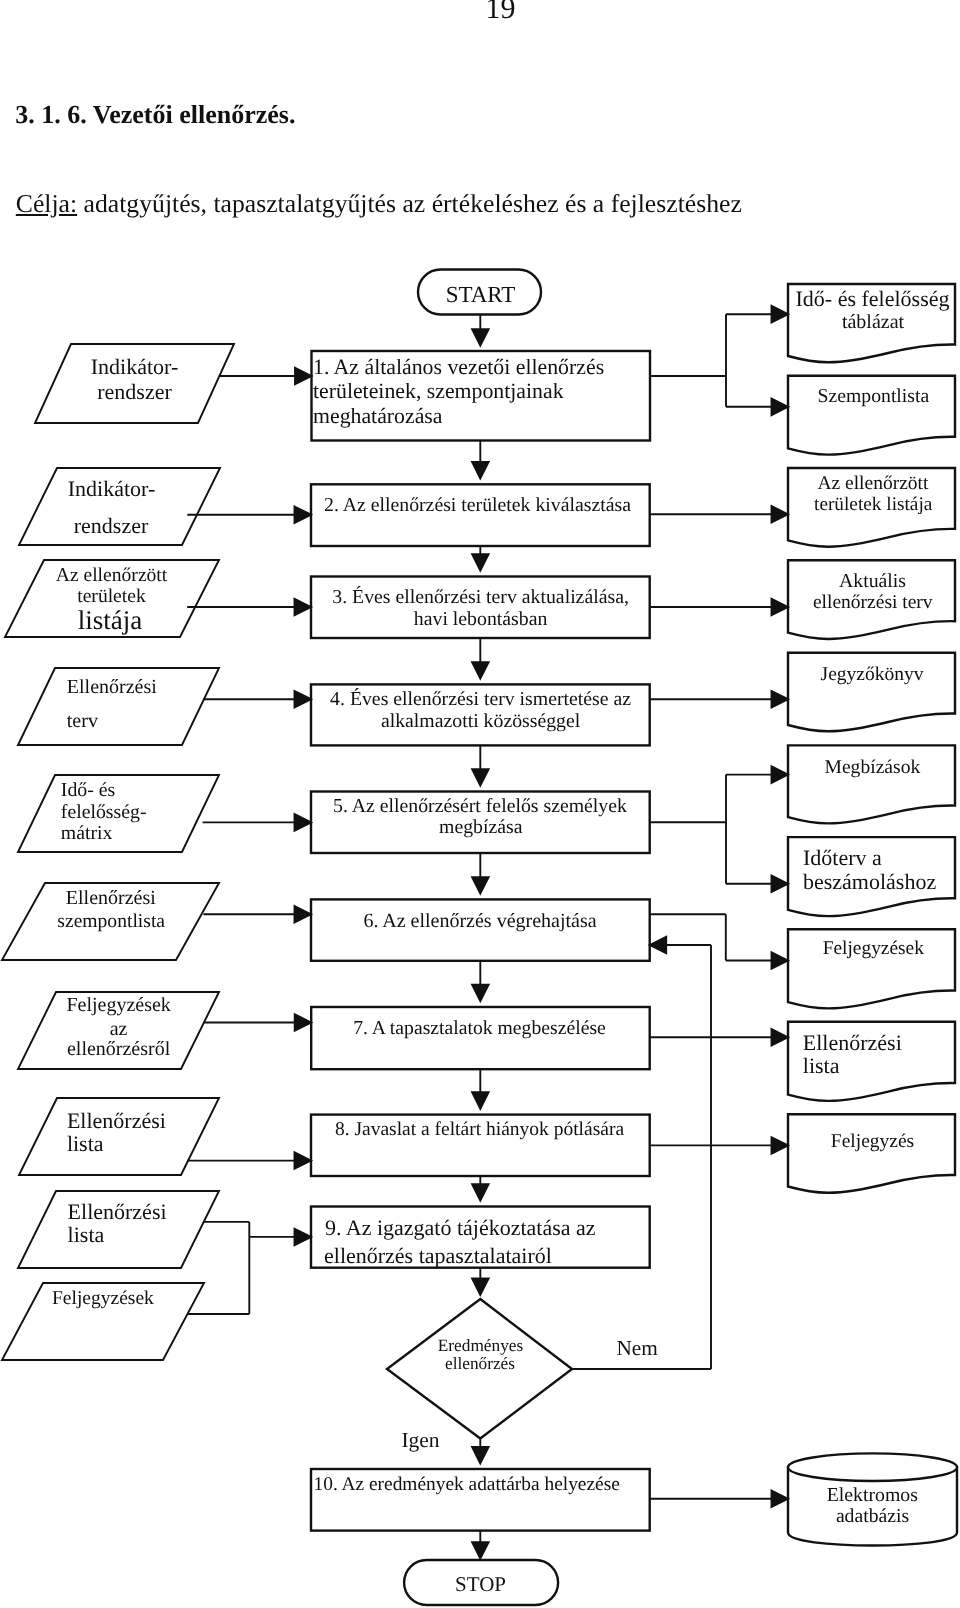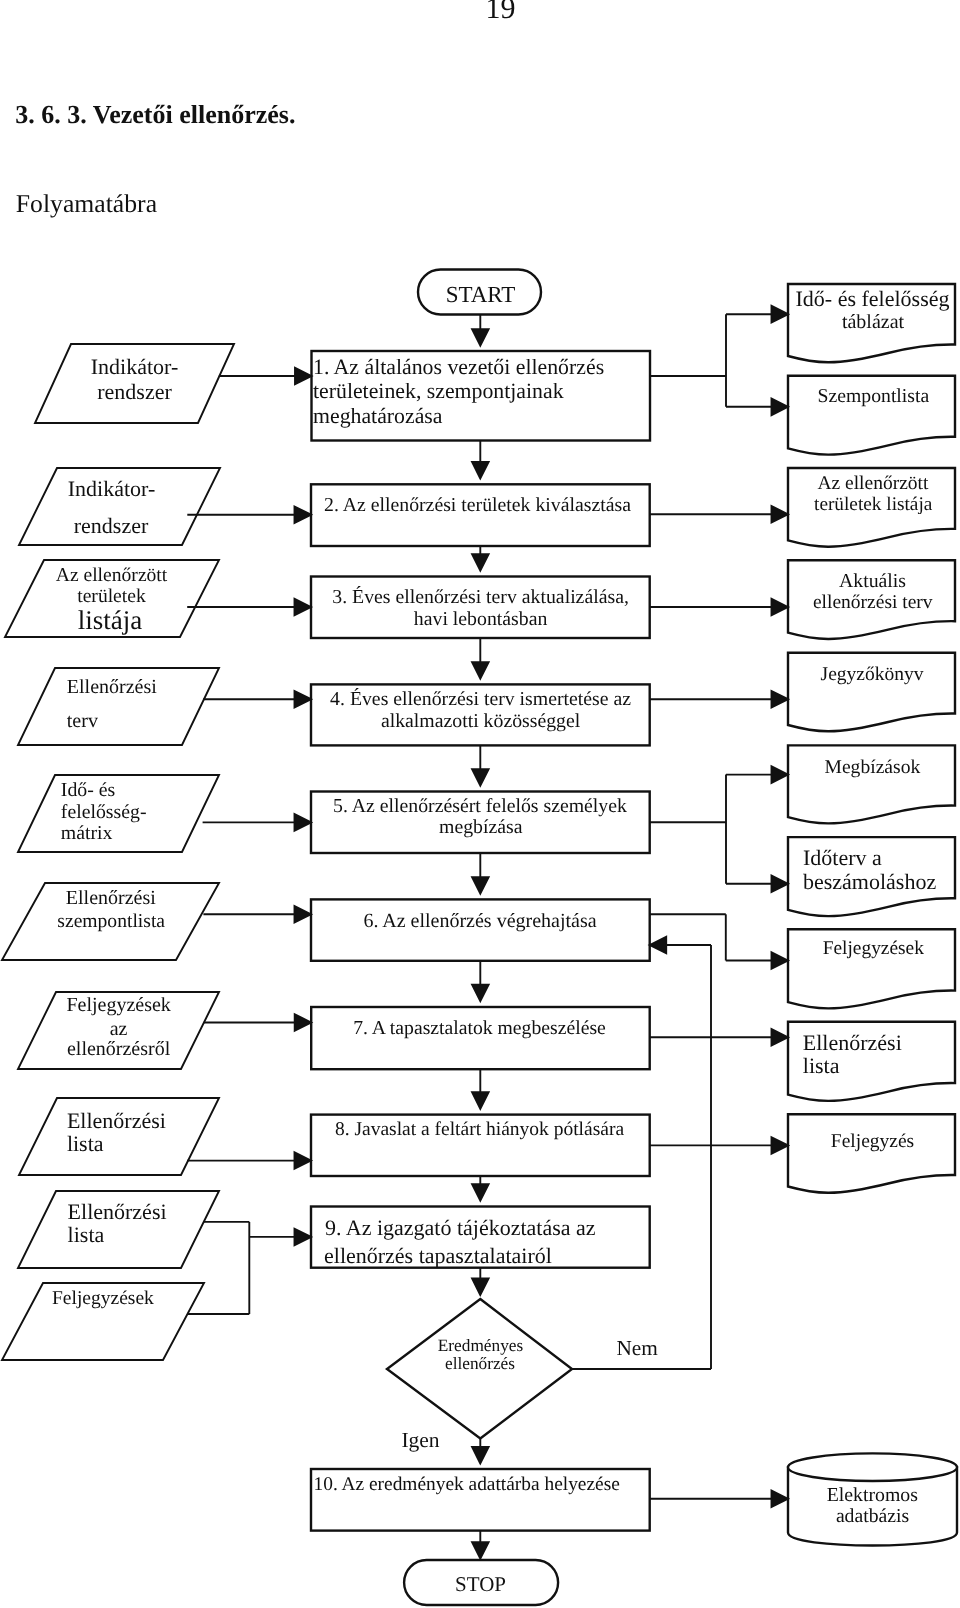--- a/index.html
+++ b/index.html
@@ -21,24 +21,24 @@
   #chart .conn{fill:#111;stroke:#111;stroke-width:1.9;stroke-linecap:butt;}
   #chart .conn line,#chart .conn polyline{fill:none;}
   #chart text{fill:#111;font-family:"Liberation Serif",serif;}
   #chart{shape-rendering:geometricPrecision;}
 </style>
 </head>
 <body>
 
 <div id="pageno">19</div>
 <div id="hd">
-    <div>3. 6. 3. Vezetői ellenőrzés.</div>
+    <div>3. 1. 6. Vezetői ellenőrzés.</div>
   </div>
 <div id="ld">
-    <div>Folyamatábra</div>
+    <div><span class="u">Célja:</span><span> adatgyűjtés, tapasztalatgyűjtés az értékeléshez és a fejlesztéshez</span></div>
   </div>
 <svg id="chart" viewBox="0 0 960 1608" xmlns="http://www.w3.org/2000/svg">
 <g class="stroke">
 <path d="M71,344 L234,344 L198,423 L35,423 Z"></path>
 <path d="M57,468 L220,468 L182,545 L19,545 Z"></path>
 <path d="M44,560 L219,560 L180,637 L5,637 Z"></path>
 <path d="M55,668 L219,668 L182,745 L18,745 Z"></path>
 <path d="M55,775 L219,775 L182,852 L18,852 Z"></path>
 <path d="M45,883 L219,883 L176,960 L2,960 Z"></path>
 <path d="M56,992 L219,992 L181,1069 L18,1069 Z"></path>

